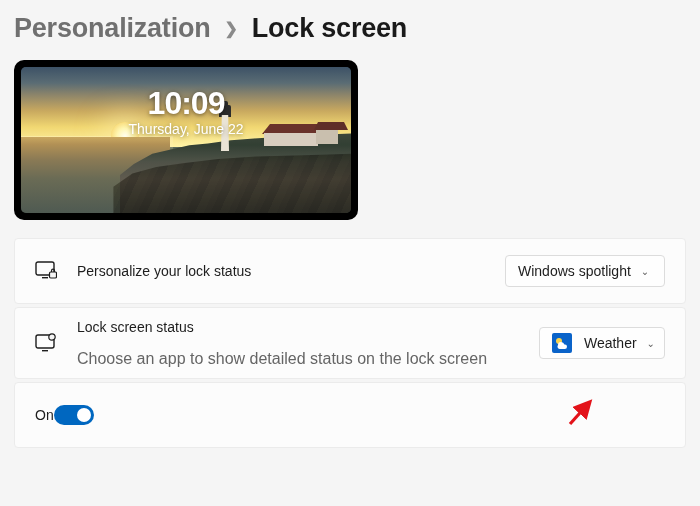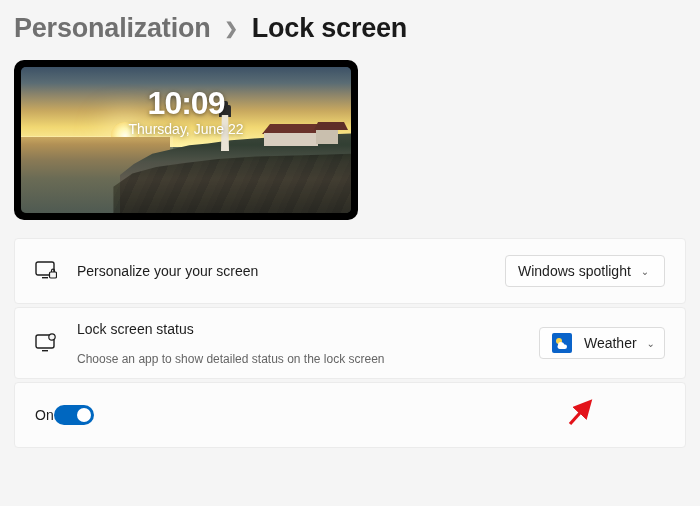--- a/index.html
+++ b/index.html
@@ -219,21 +219,21 @@
     justify-content: center;
     margin-right: 20px;
   }
   .row .rtext {
     flex: 1;
     display: flex;
     flex-direction: column;
     justify-content: center;
   }
   .row .rtitle { font-size: 14px; color: #1d1d1d; }
-  .row .rdesc  { font-size: 12px; color: #656565; margin-top: 15px; }
+  .row .rdesc  { font-size: 16px; color: #656565; margin-top: 15px; }
   .row.tall { min-height: 72px; }
 
   
   .dd {
     display: inline-flex;
     align-items: center;
     border: 1px solid #dcdcdc;
     border-radius: 4px;
     background: #fefefe;
     height: 32px;
@@ -322,21 +322,21 @@
   <div class="row">
     <div class="ricon">
       <svg width="22" height="20" viewBox="0 0 22 20">
         <rect x="1" y="1" width="18" height="13" rx="2" fill="none" stroke="#1d1d1d" stroke-width="1.4"></rect>
         <rect x="7" y="16" width="6" height="1.4" fill="#1d1d1d"></rect>
         <rect x="14.5" y="11" width="7" height="6" rx="1.2" fill="#f5f5f5" stroke="#1d1d1d" stroke-width="1.2"></rect>
         <path d="M16.5 11 v-1.3 a1.5 1.5 0 0 1 3 0 V11" fill="none" stroke="#1d1d1d" stroke-width="1.2"></path>
       </svg>
     </div>
     <div class="rtext">
-      <span class="rtitle">Personalize your your screen</span>
+      <span class="rtitle">Personalize your lock status</span>
     </div>
     <div class="dd" style="min-width:160px;">
       <span>Windows spotlight</span>
       <span class="chev-dn">⌄</span>
     </div>
   </div>
 
   <div class="row tall">
     <div class="ricon">
       <svg width="22" height="20" viewBox="0 0 22 20">

